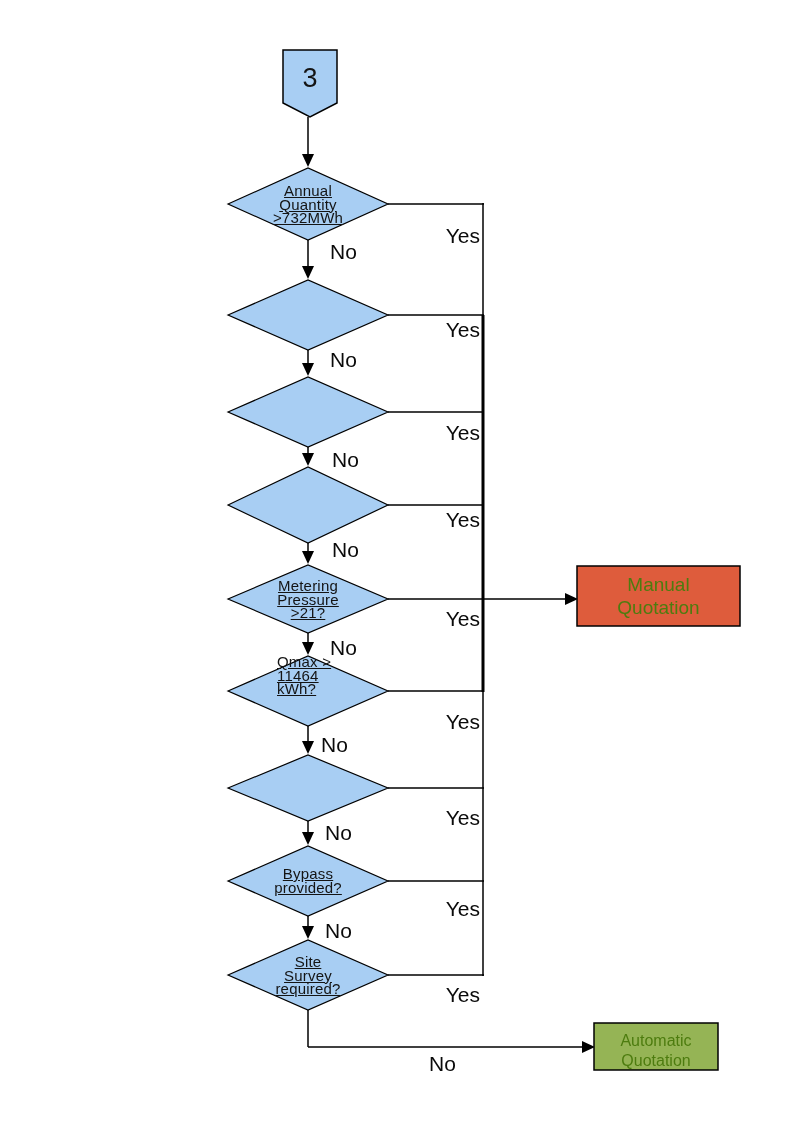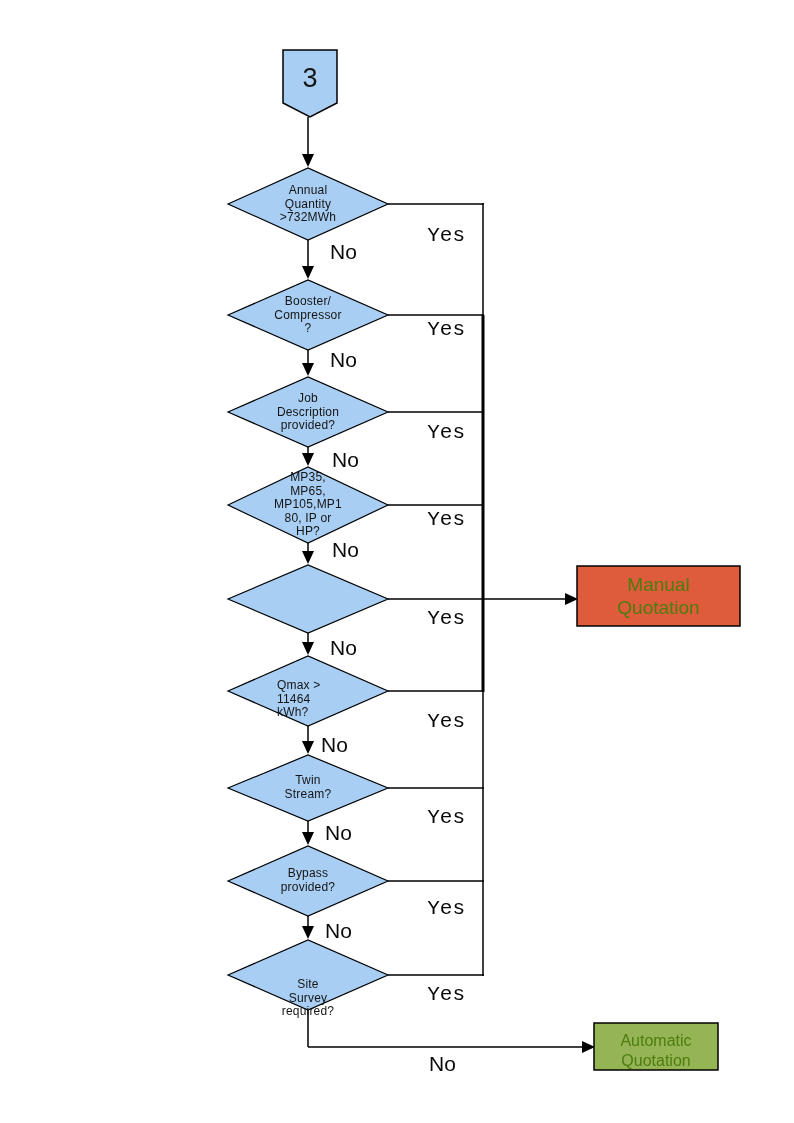--- a/index.html
+++ b/index.html
@@ -8,34 +8,35 @@
     width:794px;height:1123px;
     background:#ffffff;
     font-family:"Liberation Sans", sans-serif;
     overflow:hidden;
   }
   #diagram-svg{position:absolute;left:0;top:0;}
   .txt{position:absolute;color:#000;}
   .node-label{
     width:160px;
     text-align:center;
-    font-size:12px;
+    font-size:15px;
     line-height:13.5px;
     letter-spacing:.2px;
     white-space:pre-line;
     color:#141414;
+    text-decoration:underline;
   }
   .node-label.left-align{width:auto;text-align:left;}
   .branch-label{
     font-size:21px;
     line-height:24px;
     color:#0a0a0a;
     text-align:right;
   }
-  .yes-label{left:385px;width:80px;font-family:Liberation Mono, monospace;}
+  .yes-label{left:400px;width:80px;}
   .box-label{
     display:flex;align-items:center;justify-content:center;
     text-align:center;white-space:pre-line;color:#4d7c0f;
   }
   .manual-label{left:577px;top:566px;width:163px;height:60px;font-size:19px;line-height:23px;}
   .automatic-label{left:594px;top:1023px;width:124px;height:55px;font-size:16px;line-height:20px;}
   .connector-label{
     left:283px;top:50px;width:54px;height:56px;
     display:flex;align-items:center;justify-content:center;
     font-size:27px;color:#141414;
@@ -112,39 +113,29 @@
 
     <rect x="577" y="566" width="163" height="60" stroke="#000" stroke-width="1.5" fill="#DE5C3C"></rect>
     <rect x="594" y="1023" width="124" height="47" stroke="#000" stroke-width="1.5" fill="#95B455"></rect>
   </svg>
 
   <div class="txt connector-label">3</div>
 
   <div class="txt node-label" style="left:228px;top:184px;">Annual
 Quantity
 &gt;732MWh</div>
-  <div class="txt node-label" style="left:228px;top:295px;">Booster/
-Compressor
-?</div>
-  <div class="txt node-label" style="left:228px;top:392px;">Job
-Description
-provided?</div>
-  <div class="txt node-label" style="left:228px;top:471px;">MP35,
-MP65,
-MP105,MP1
-80, IP or
-HP?</div>
-  <div class="txt node-label left-align" style="left:277px;top:679px;">Qmax &gt;
+  <div class="txt node-label" style="left:228px;top:579px;">Metering
+Pressure
+&gt;21?</div>
+  <div class="txt node-label left-align" style="left:277px;top:655px;">Qmax &gt;
 11464
 kWh?</div>
-  <div class="txt node-label" style="left:228px;top:774px;">Twin
-Stream?</div>
   <div class="txt node-label" style="left:228px;top:867px;">Bypass
 provided?</div>
-  <div class="txt node-label" style="left:228px;top:955px;margin-top:23px;">Site
+  <div class="txt node-label" style="left:228px;top:955px;">Site
 Survey
 required?</div>
 
   <div class="txt branch-label yes-label" style="top:224px;">Yes</div>
   <div class="txt branch-label yes-label" style="top:318px;">Yes</div>
   <div class="txt branch-label yes-label" style="top:421px;">Yes</div>
   <div class="txt branch-label yes-label" style="top:508px;">Yes</div>
   <div class="txt branch-label yes-label" style="top:607px;">Yes</div>
   <div class="txt branch-label yes-label" style="top:710px;">Yes</div>
   <div class="txt branch-label yes-label" style="top:806px;">Yes</div>

